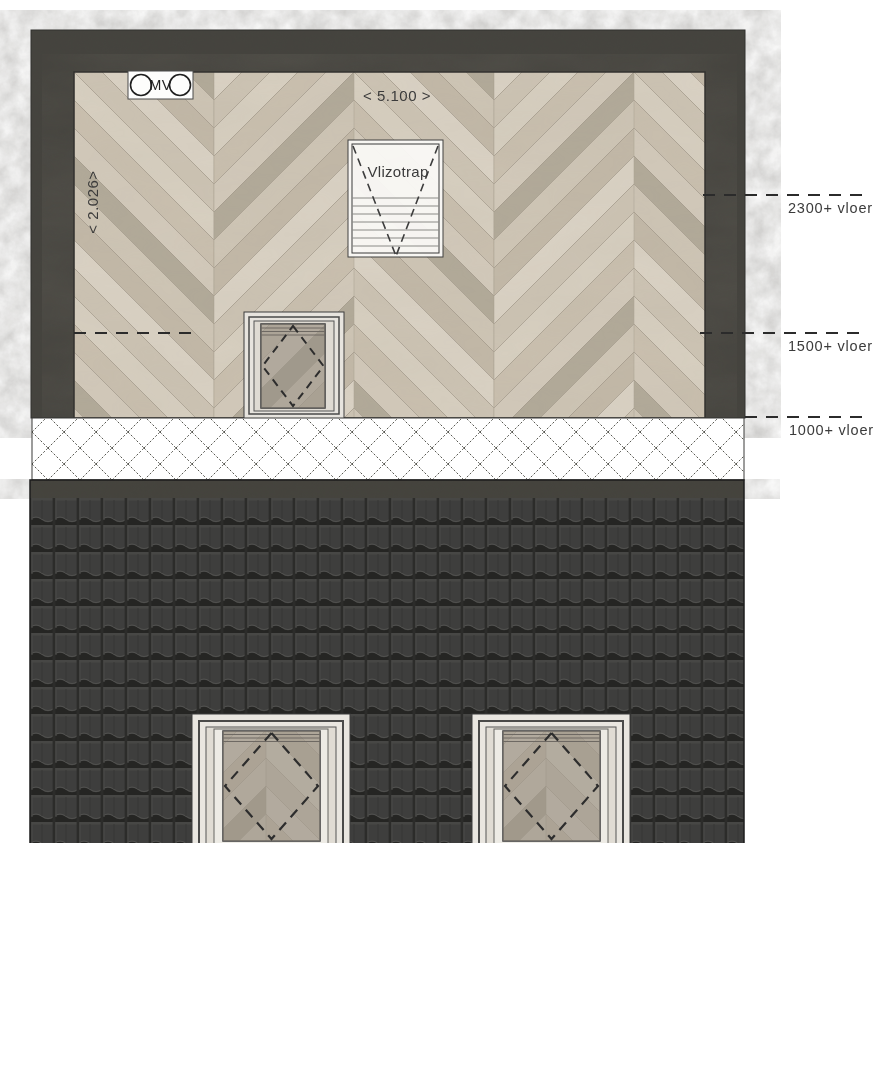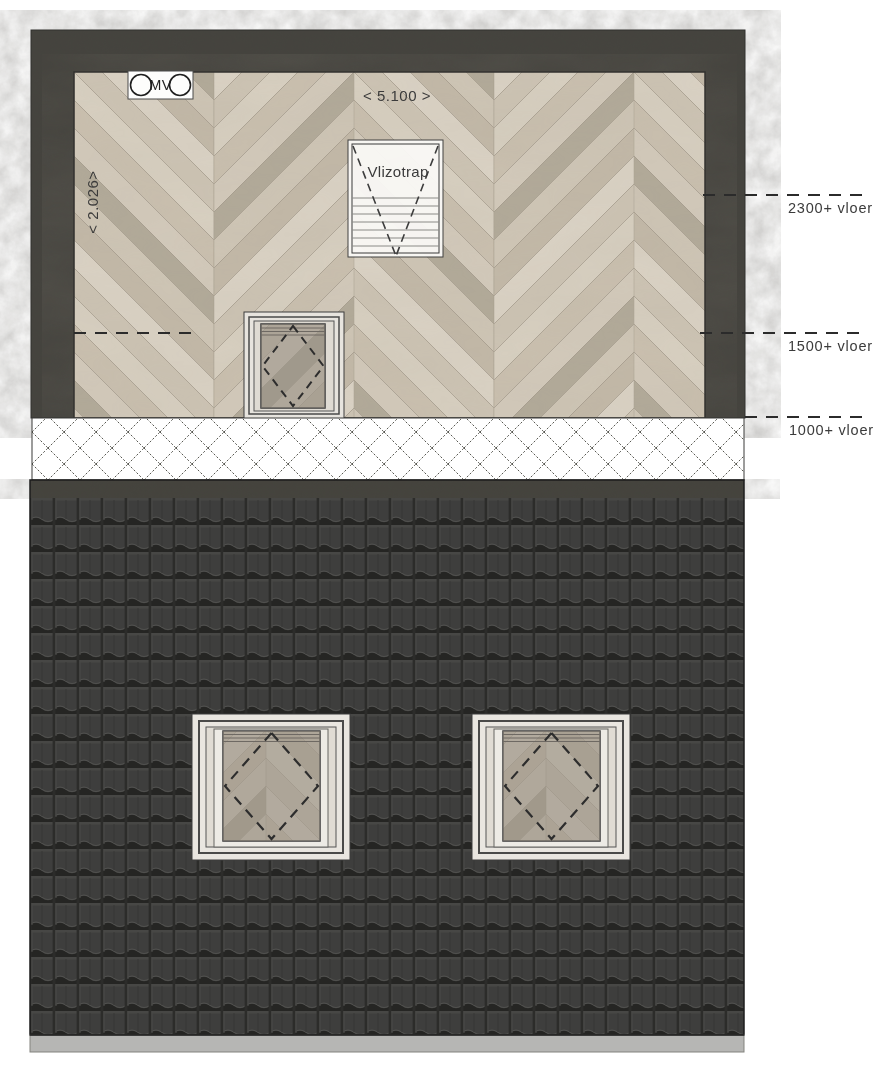--- a/index.html
+++ b/index.html
@@ -1,16 +1,16 @@
 <!DOCTYPE html>
 <html><head>
 <meta charset="utf-8">
 <style>
   html,body{margin:0;padding:0;background:#ffffff;}
-  .canvas{position:relative;width:891px;height:1080px;background:#ffffff;overflow:hidden;}
+  .canvas{position:relative;width:891px;height:843px;background:#ffffff;overflow:hidden;}
   svg text{font-family:"Liberation Sans","DejaVu Sans",sans-serif;fill:#3b3b3b;}
   .dim-text{font-size:15px;letter-spacing:0.5px;}
   .level-text{font-size:14.5px;letter-spacing:0.8px;}
   .stair-text{font-size:15px;letter-spacing:0.3px;}
   .mv-text{font-size:14.5px;letter-spacing:0.5px;fill:#1f1f1f;}
 </style>
 </head>
 <body>
 
 <div class="canvas">

